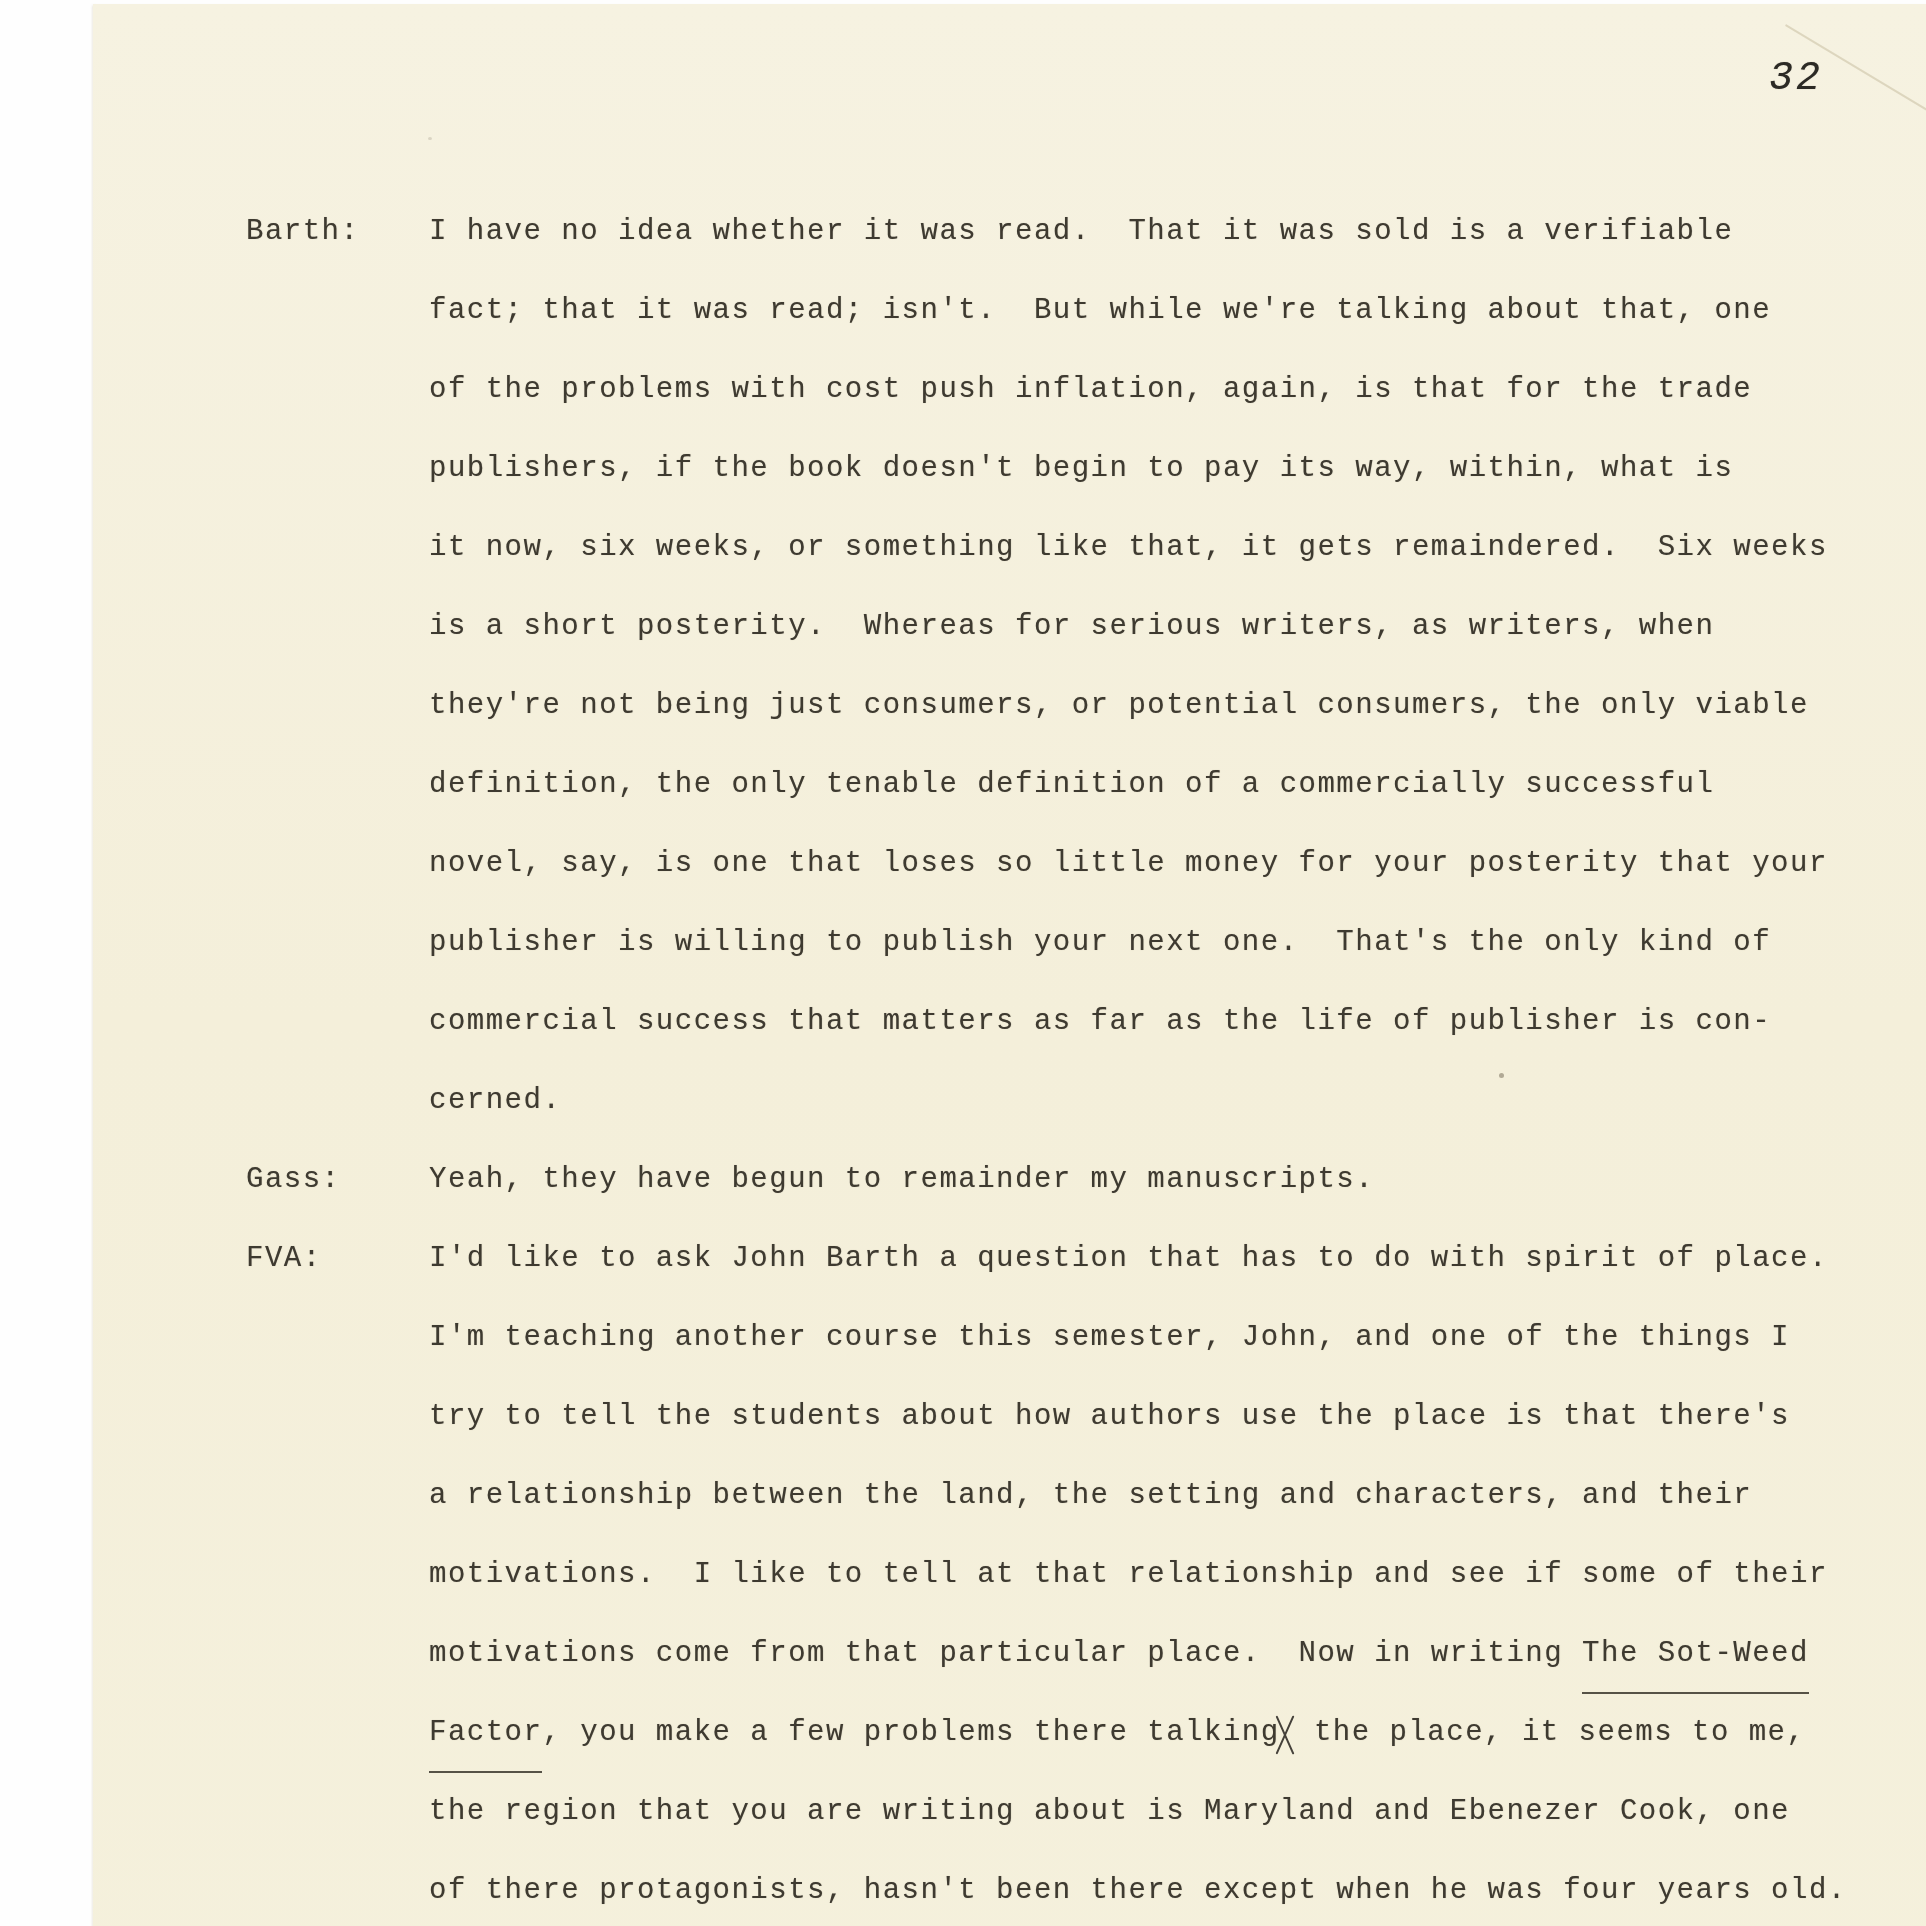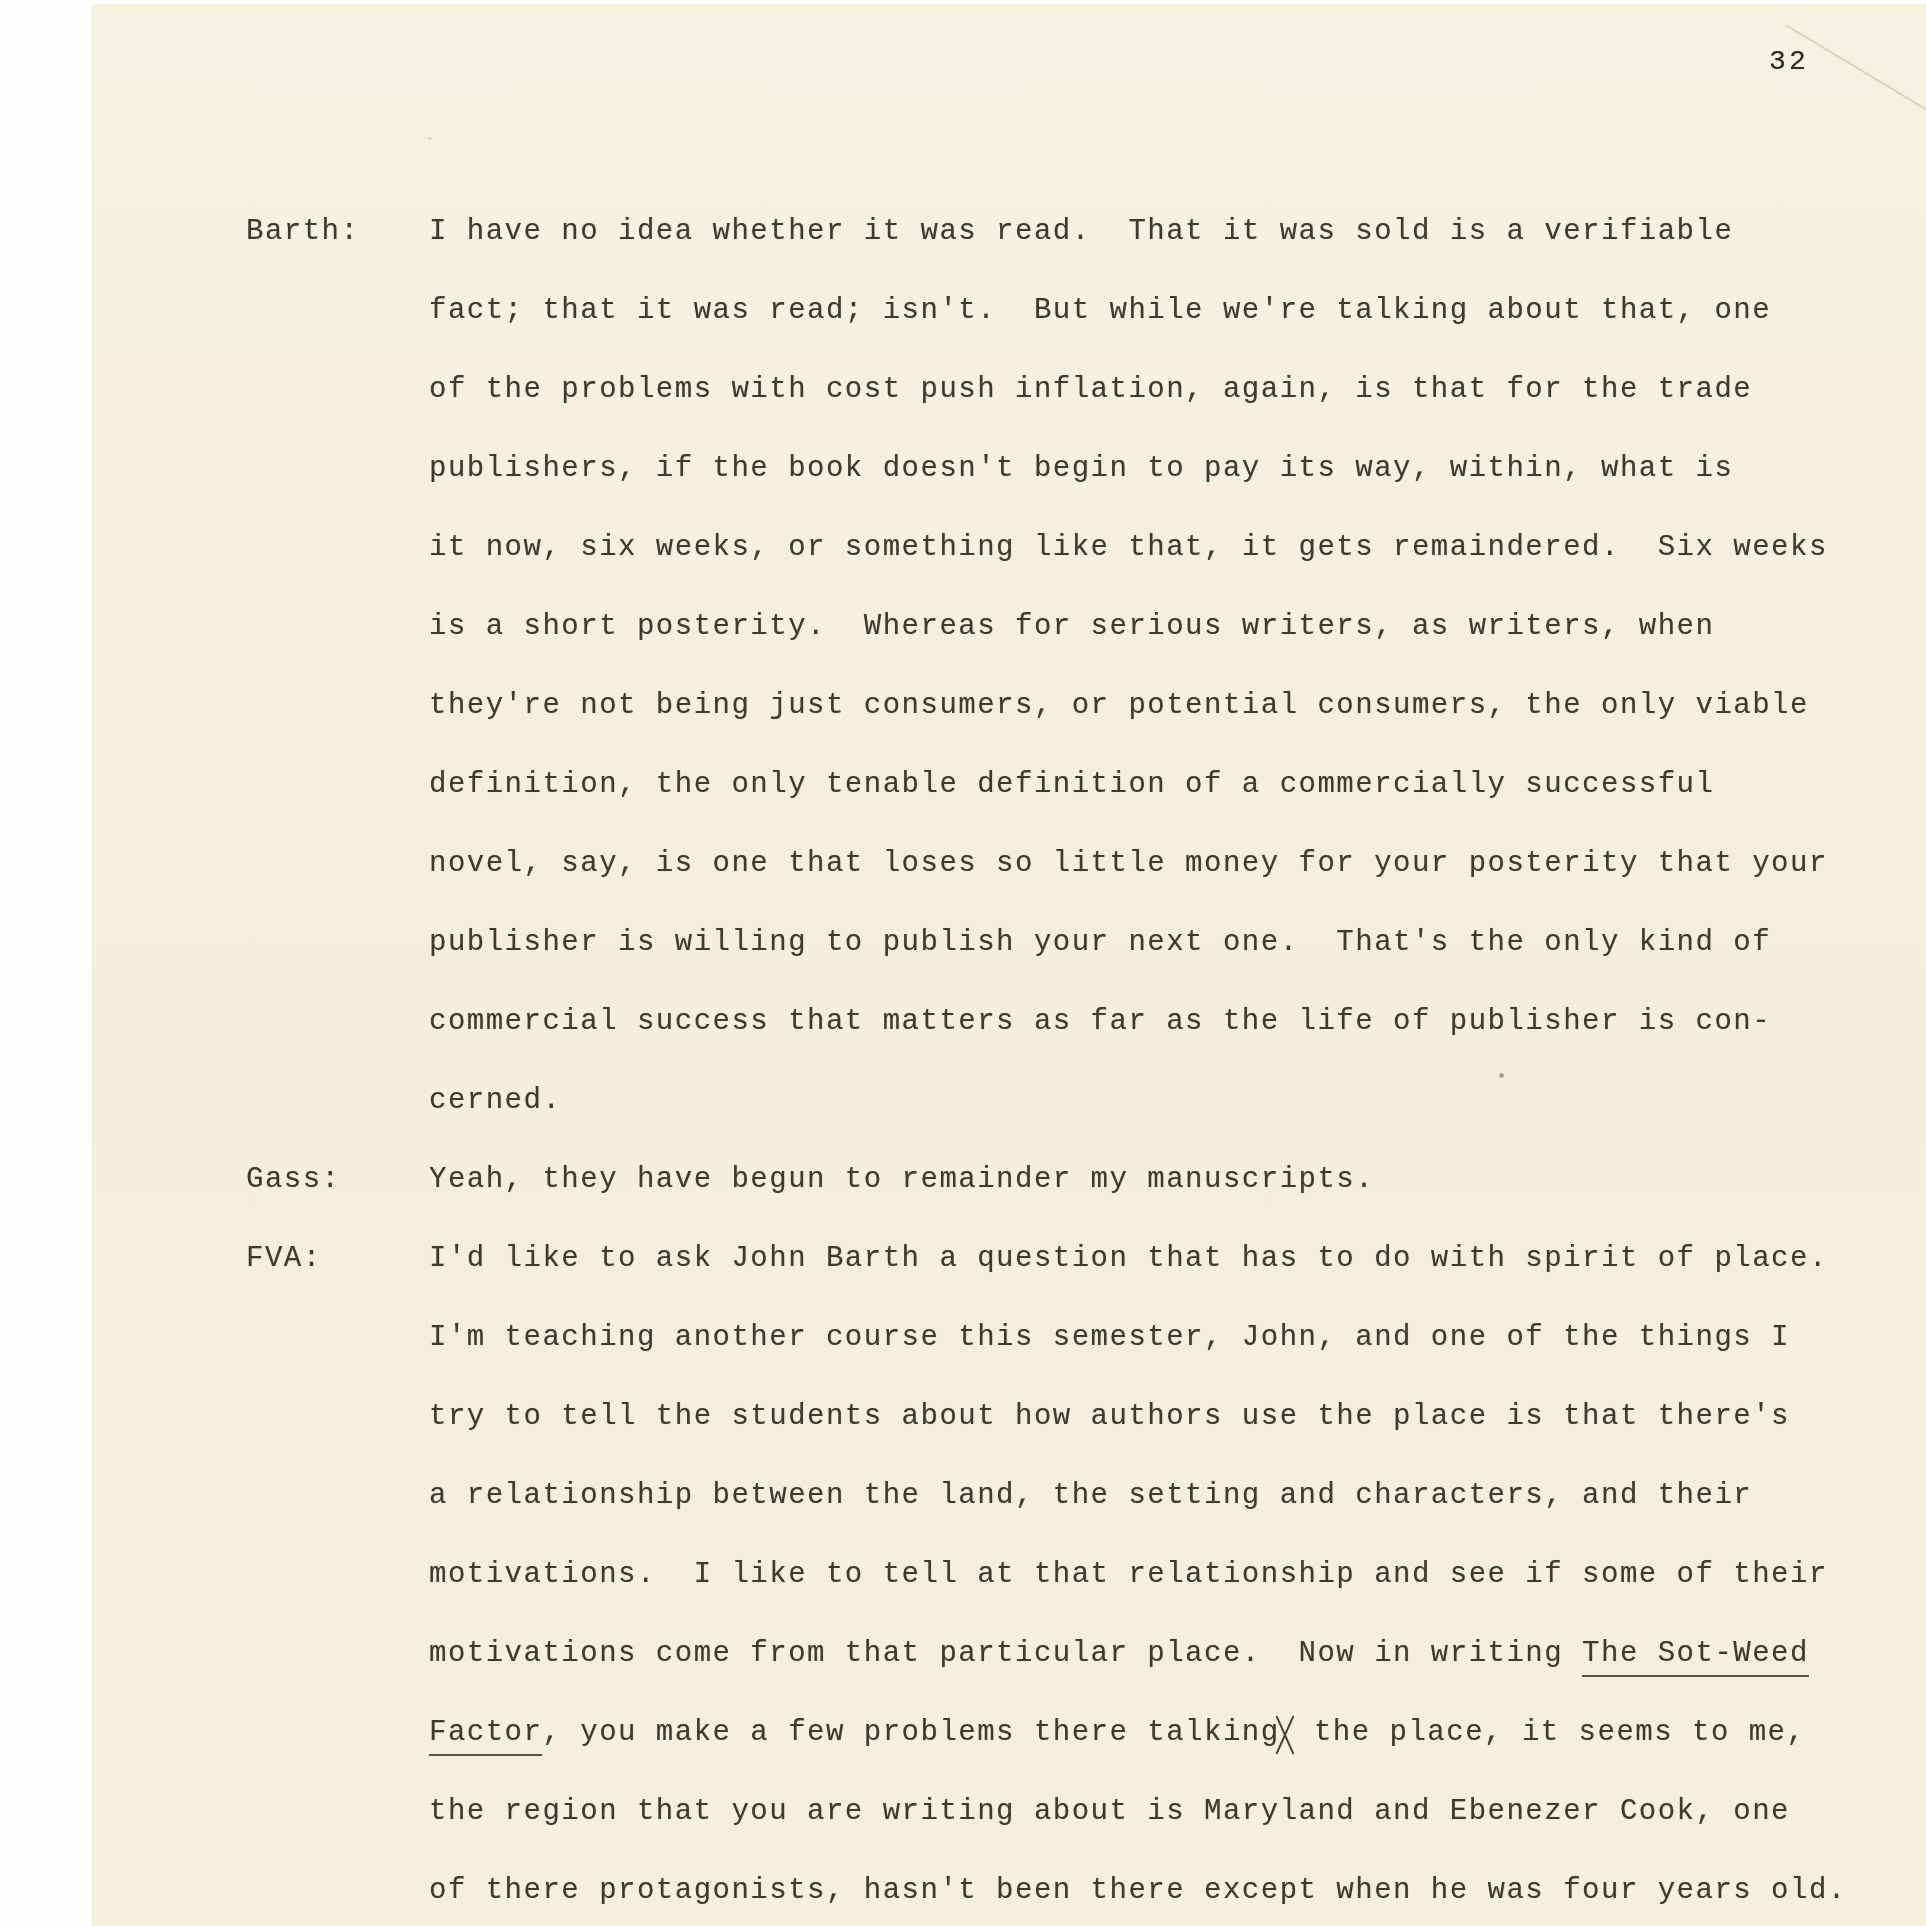--- a/index.html
+++ b/index.html
@@ -35,25 +35,26 @@
     width: 339px;
     height: 1.5px;
     background: rgba(190,180,148,0.45);
     transform: rotate(31deg);
     transform-origin: left top;
     border-radius: 0.8px;
   }
   .page-number {
     position: absolute;
     left: 1676px;
-    top: 42px;
-    font-size: 28px;
+    top: 52px;
+    font-size: 40px;
     letter-spacing: 3.1px;
     color: #2c2a25;
     text-shadow: 0 0 0.8px rgba(44,42,37,0.45);
+    font-style: italic;
   }
   
   .lines {
     position: absolute;
     left: 153px;
     top: 188px;
     right: 23px;
   }
   .line {
     display: flex;
@@ -74,21 +75,21 @@
     flex: 1;
     line-height: 79px;
     font-size: 29px;
     letter-spacing: 1.5px;
     color: #3e3a30;
     white-space: pre;
     text-shadow: 0.2px 0.2px 0.8px rgba(62,58,48,0.35);
   }
   .u {
     border-bottom: 2.7px solid rgba(58,54,44,0.85);
-    padding-bottom: 5px;
+    padding-bottom: 22px;
   }
   
   .xmark {
     display: inline-block;
     position: relative;
     width: 17px;
     height: 42px;
     margin: 0 2.3px 0 -3.9px;
     vertical-align: baseline;
     transform: translateY(16px);

